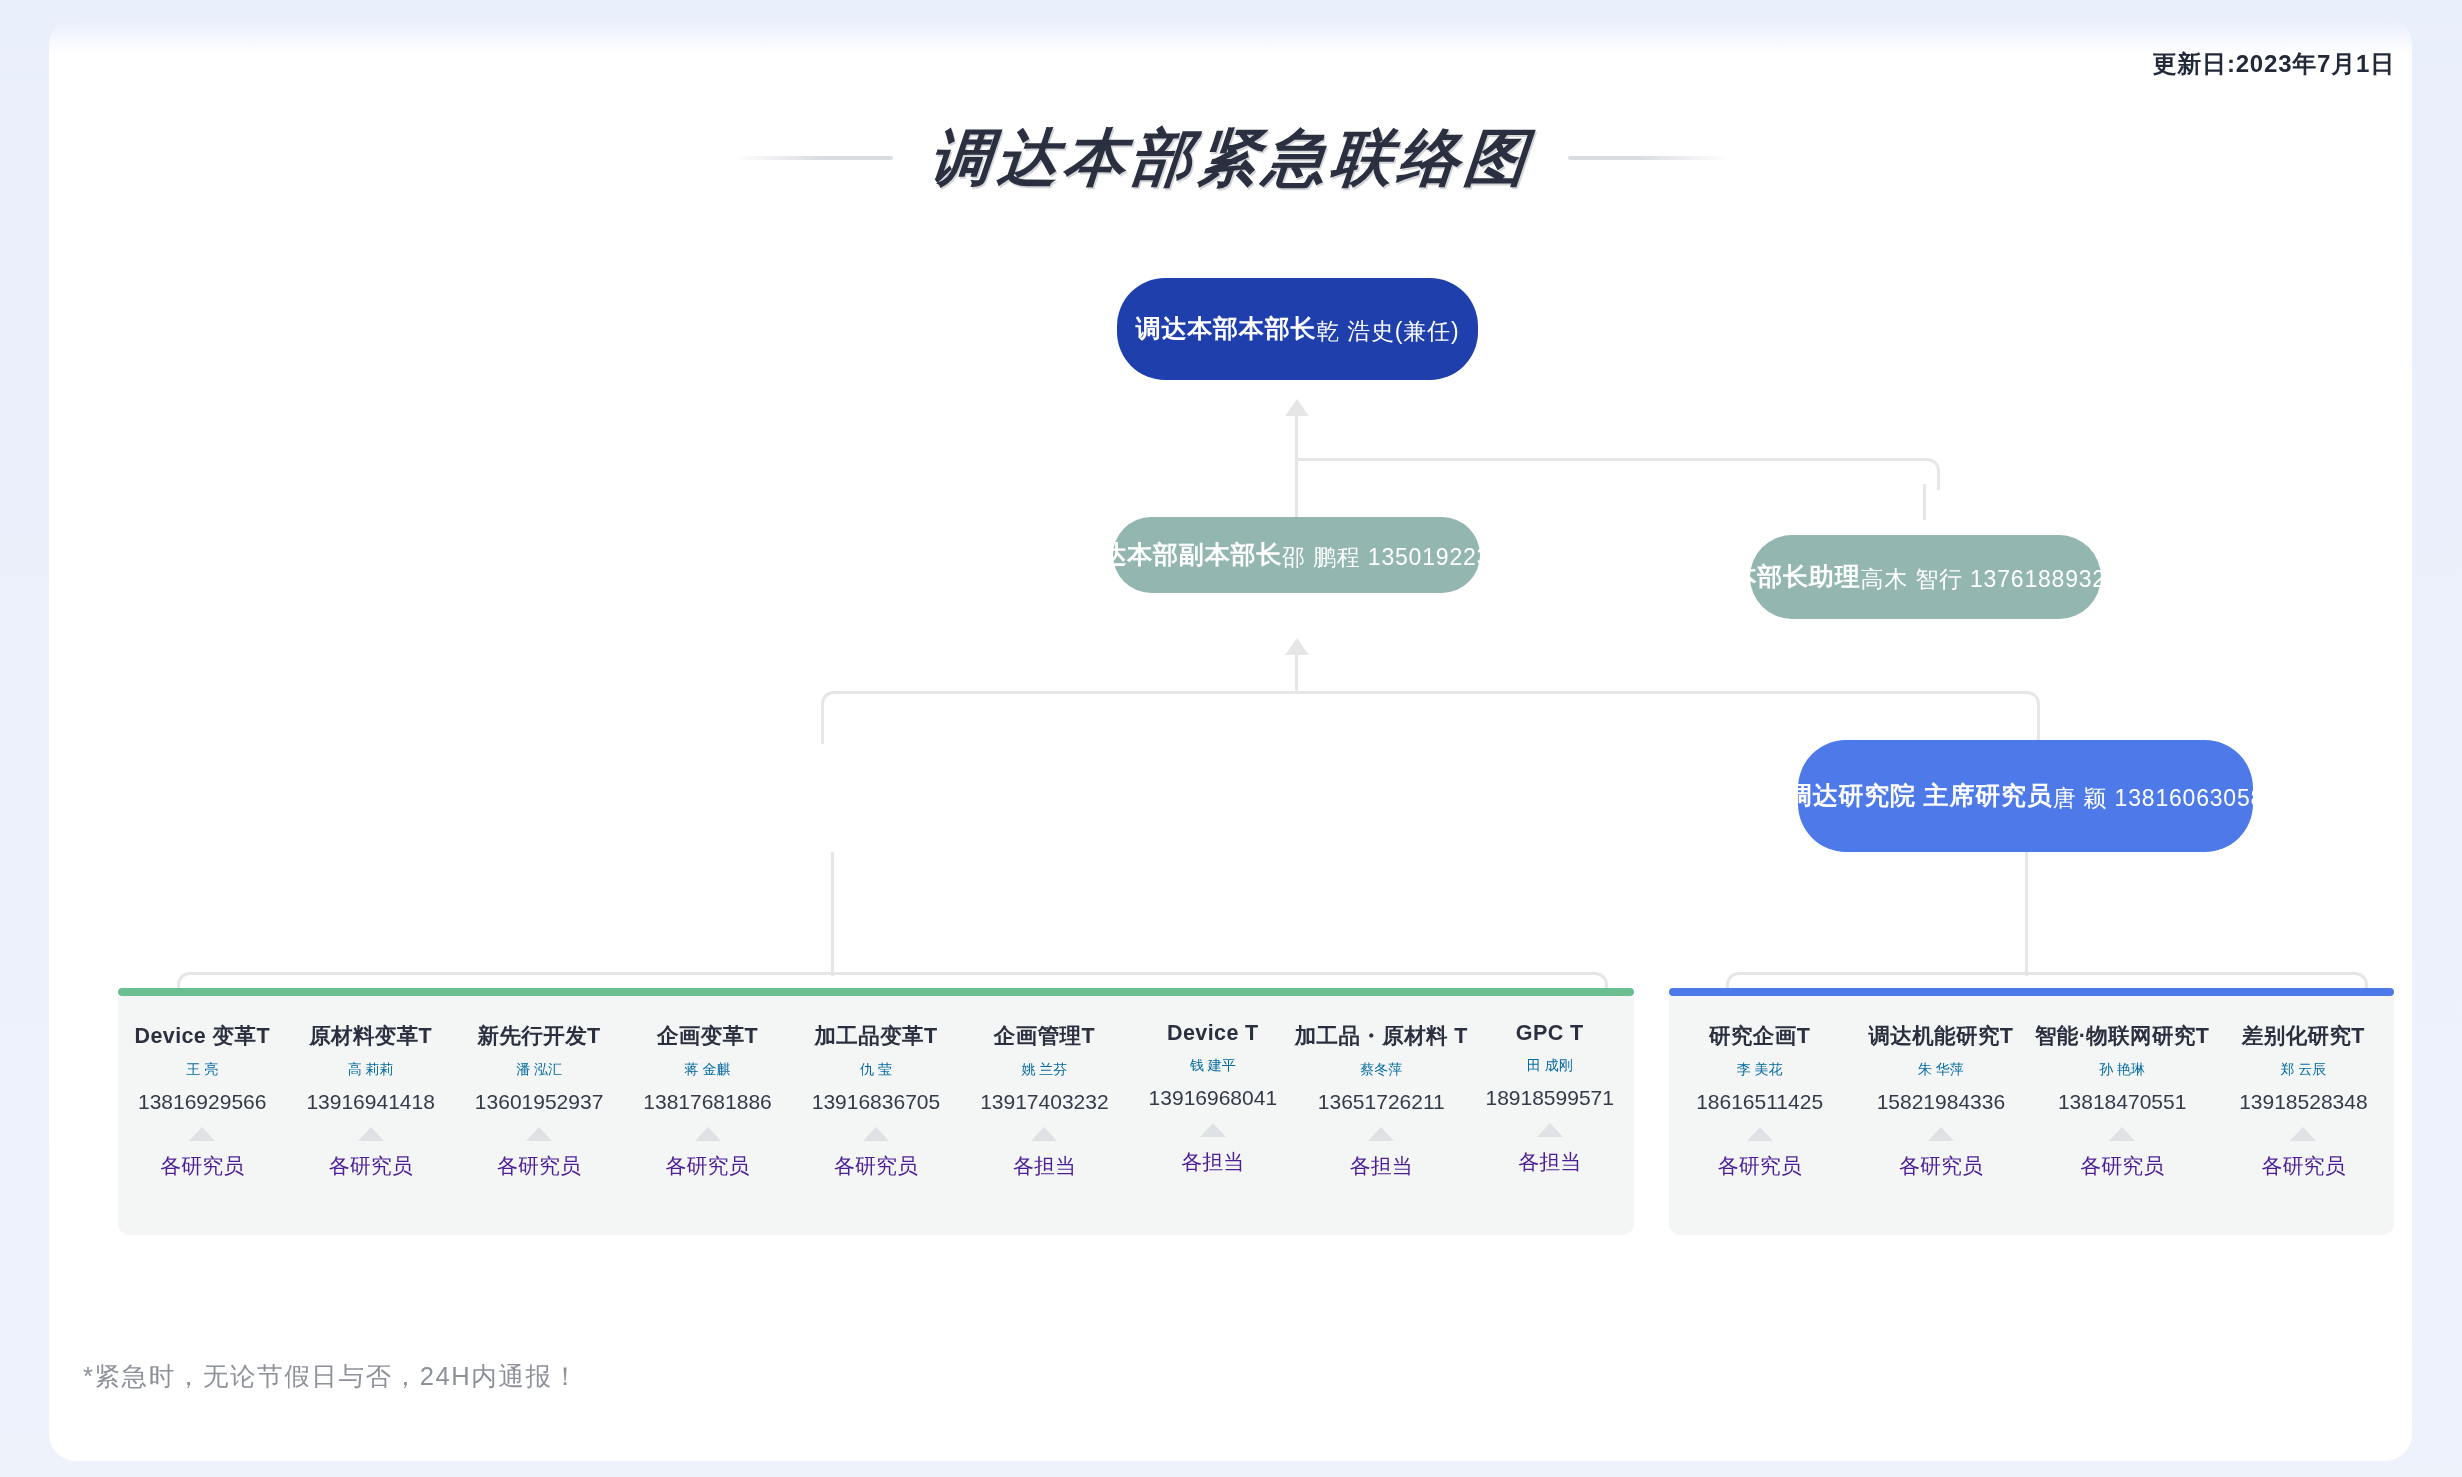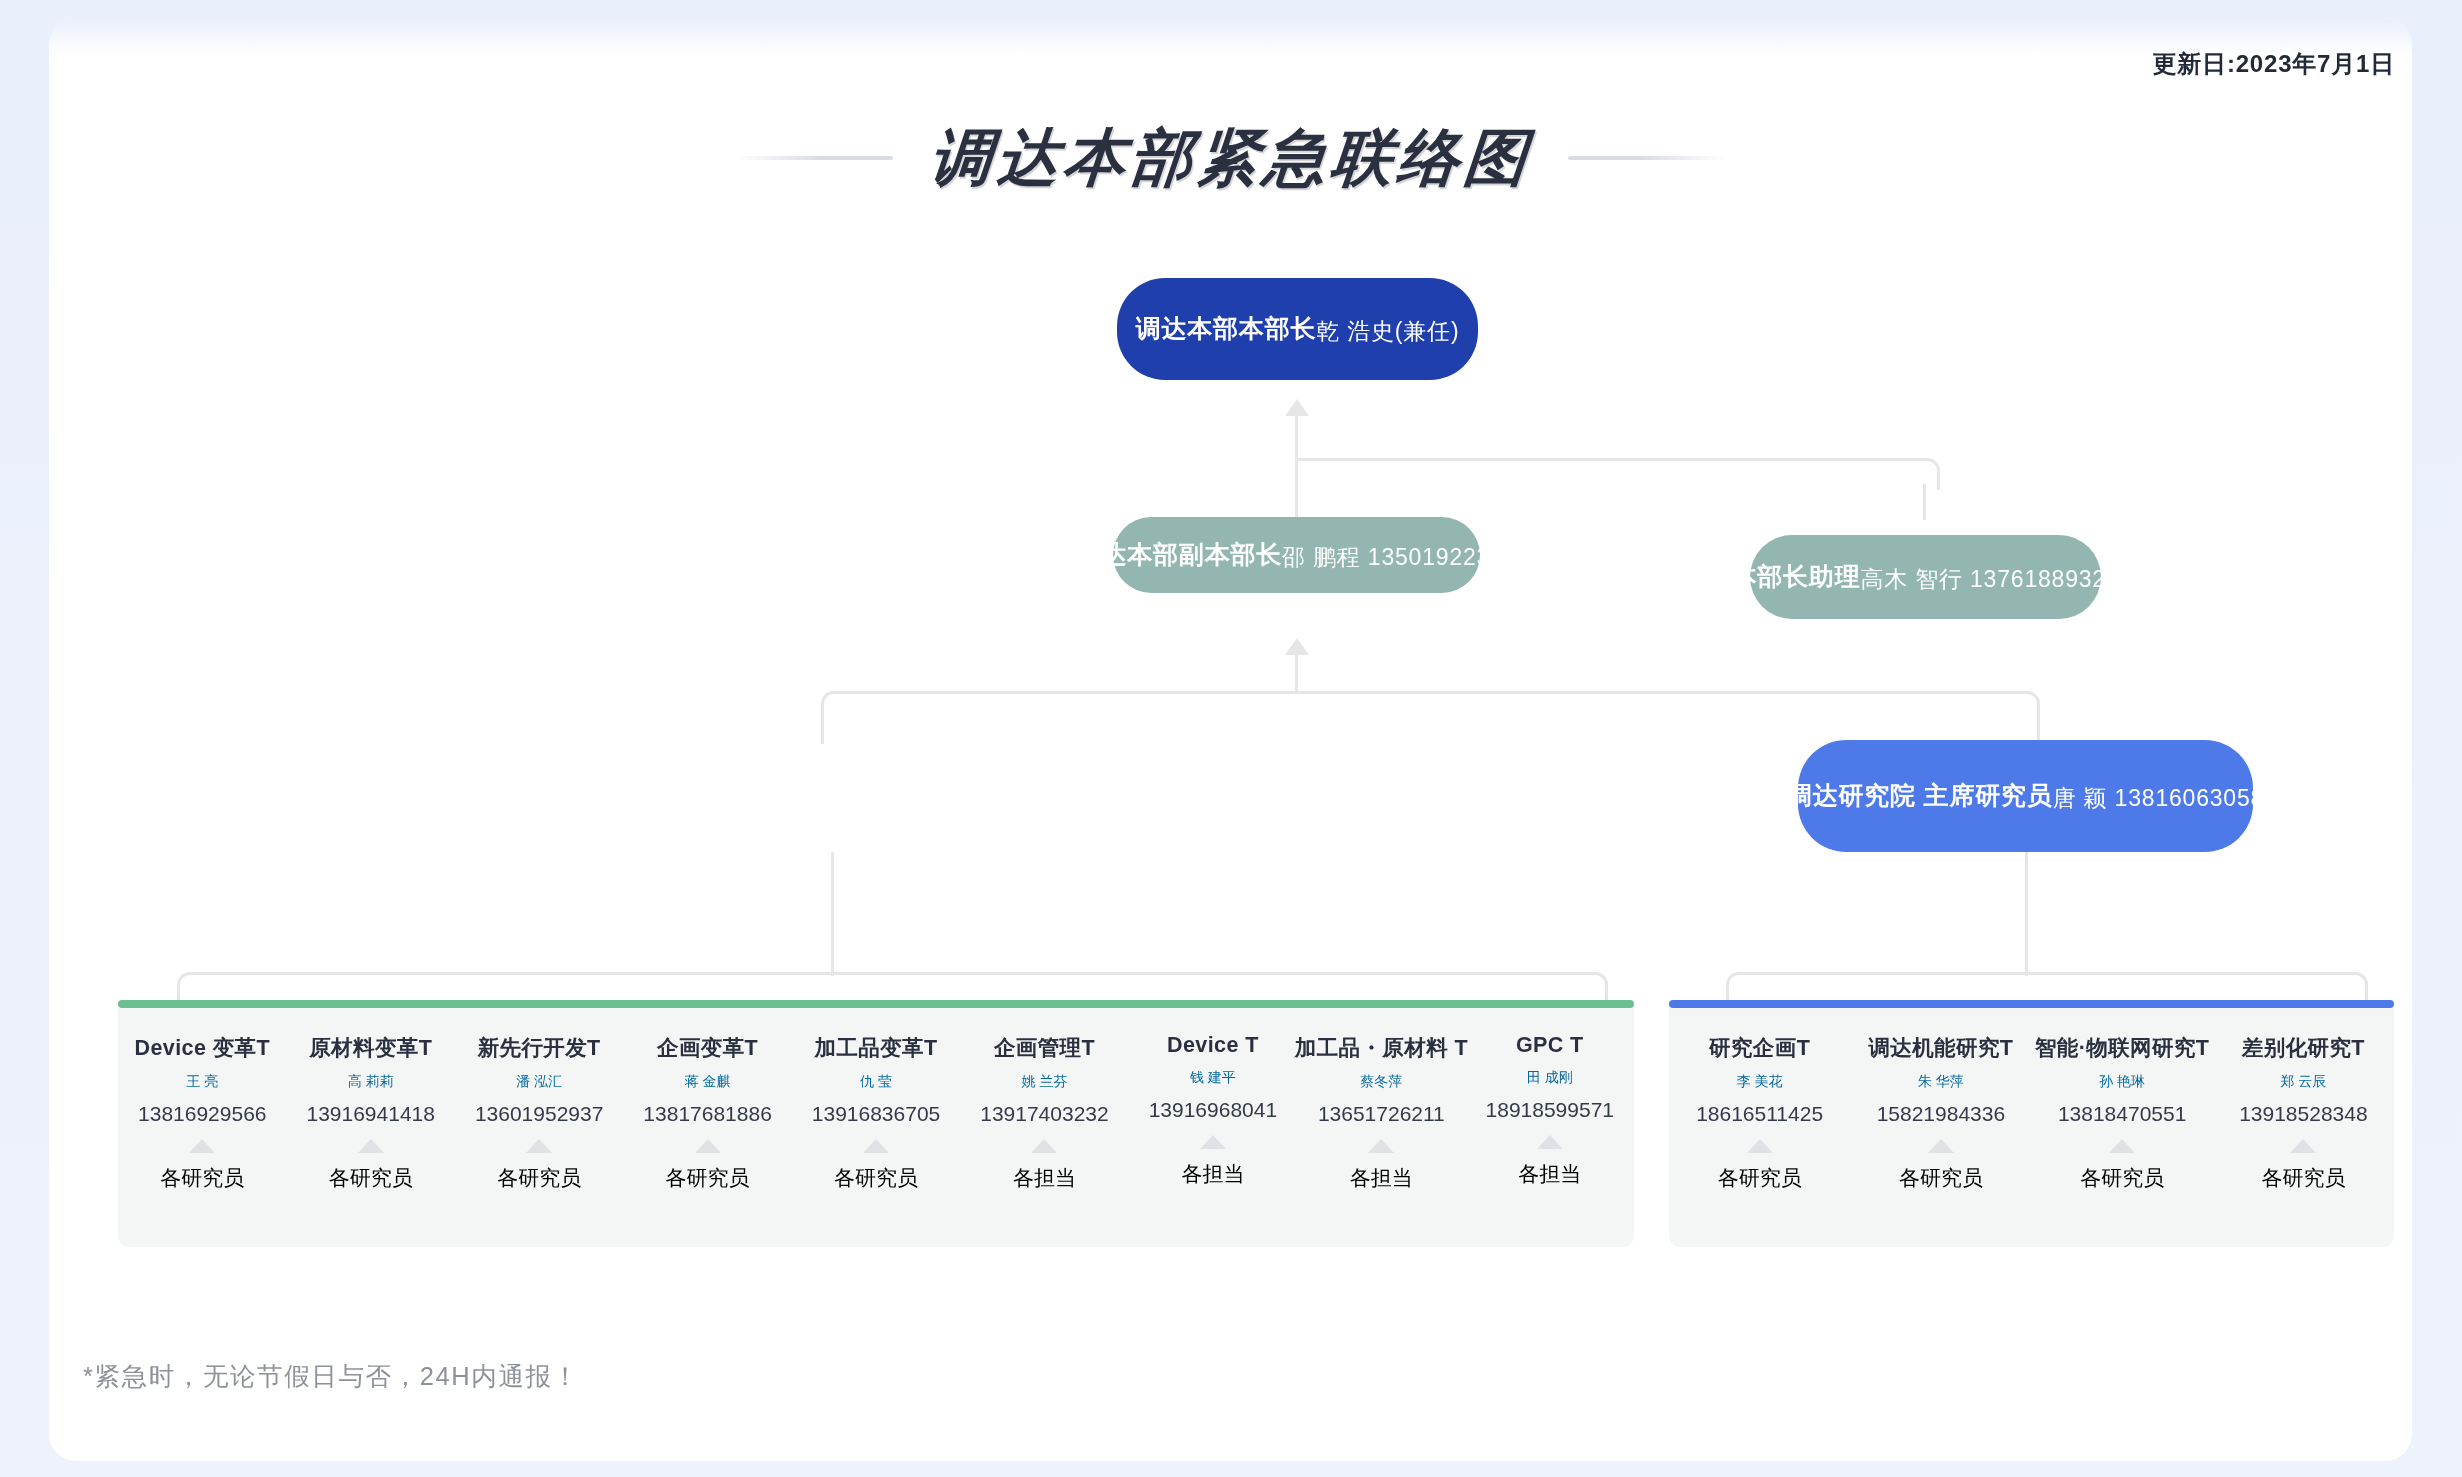--- a/index.html
+++ b/index.html
@@ -138,23 +138,22 @@
     border-bottom: 17px solid #e6e6e6;
   }
 
   
   .leaf-panel {
     position: absolute;
     background: #f4f6f5;
     border-radius: 0 0 11.2px 11.2px;
     display: flex;
     align-items: flex-start;
-    justify-content: flex-end;
+    justify-content: flex-start;
     padding-top: 25.5px;
-    margin-top: 12px;
   }
   .leaf-panel .bar {
     position: absolute;
     left: 0; top: -7.2px;
     width: 100%;
     height: 7.2px;
     border-radius: 4px;
   }
   #panel-left  { left: 69px;   top: 978px; width: 1516px; height: 239px; }
   #panel-left  .bar { background: #6bbd92; }
@@ -194,21 +193,21 @@
     width: 0; height: 0;
     margin-top: 12.8px;
     border-left: 13.6px solid transparent;
     border-right: 13.6px solid transparent;
     border-bottom: 14.4px solid #dfe2e5;
   }
   .leaf-role {
     font-size: 21px;
     margin-top: 11.2px;
     white-space: nowrap;
-    color: #000000;
+    color: #4c1d95;
   }
 
   .footnote {
     position: absolute;
     left: 34px;
     top: 1341px;
     font-size: 25.5px;
     color: #8d9199;
     letter-spacing: 1.6px;
     white-space: nowrap;

